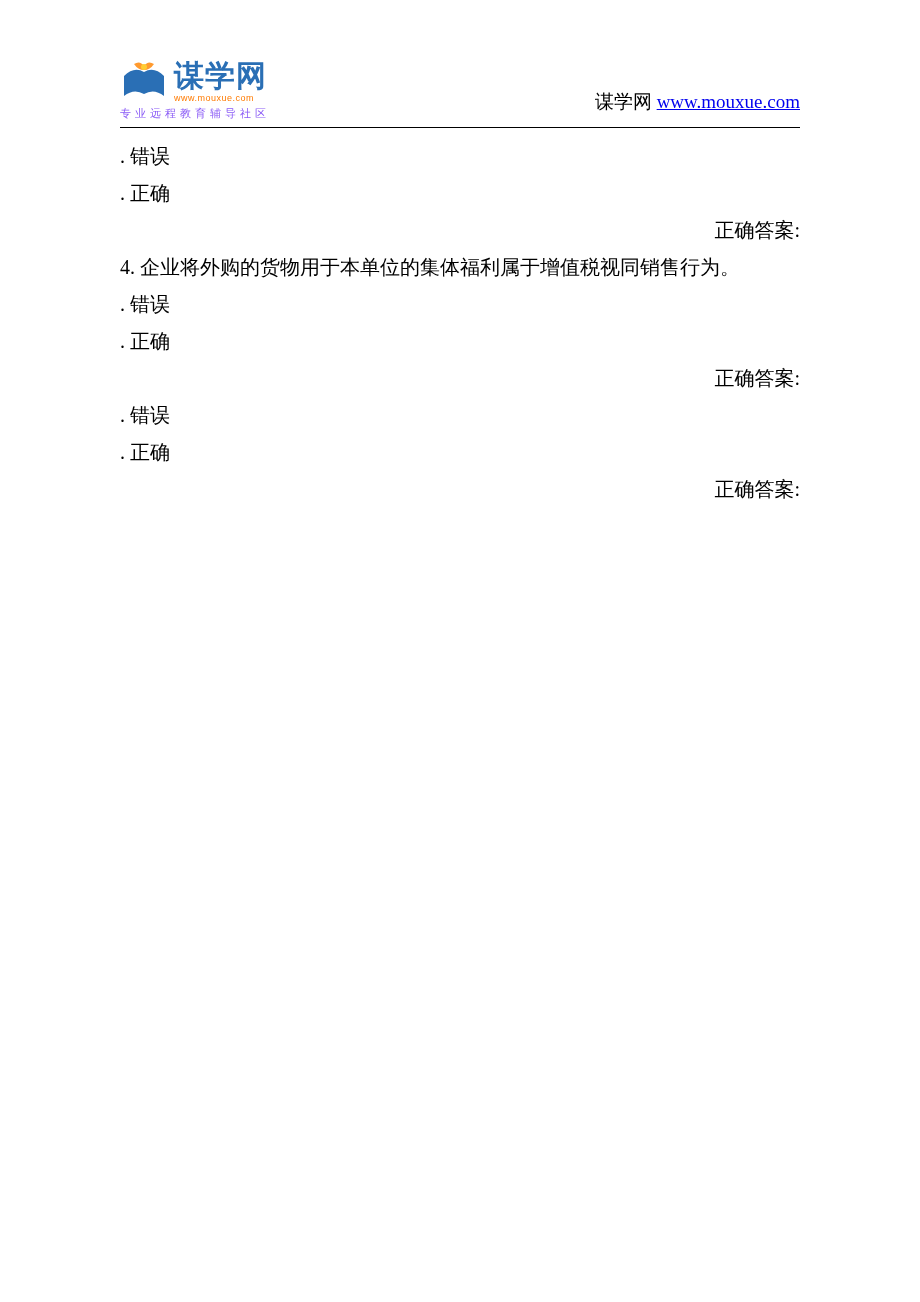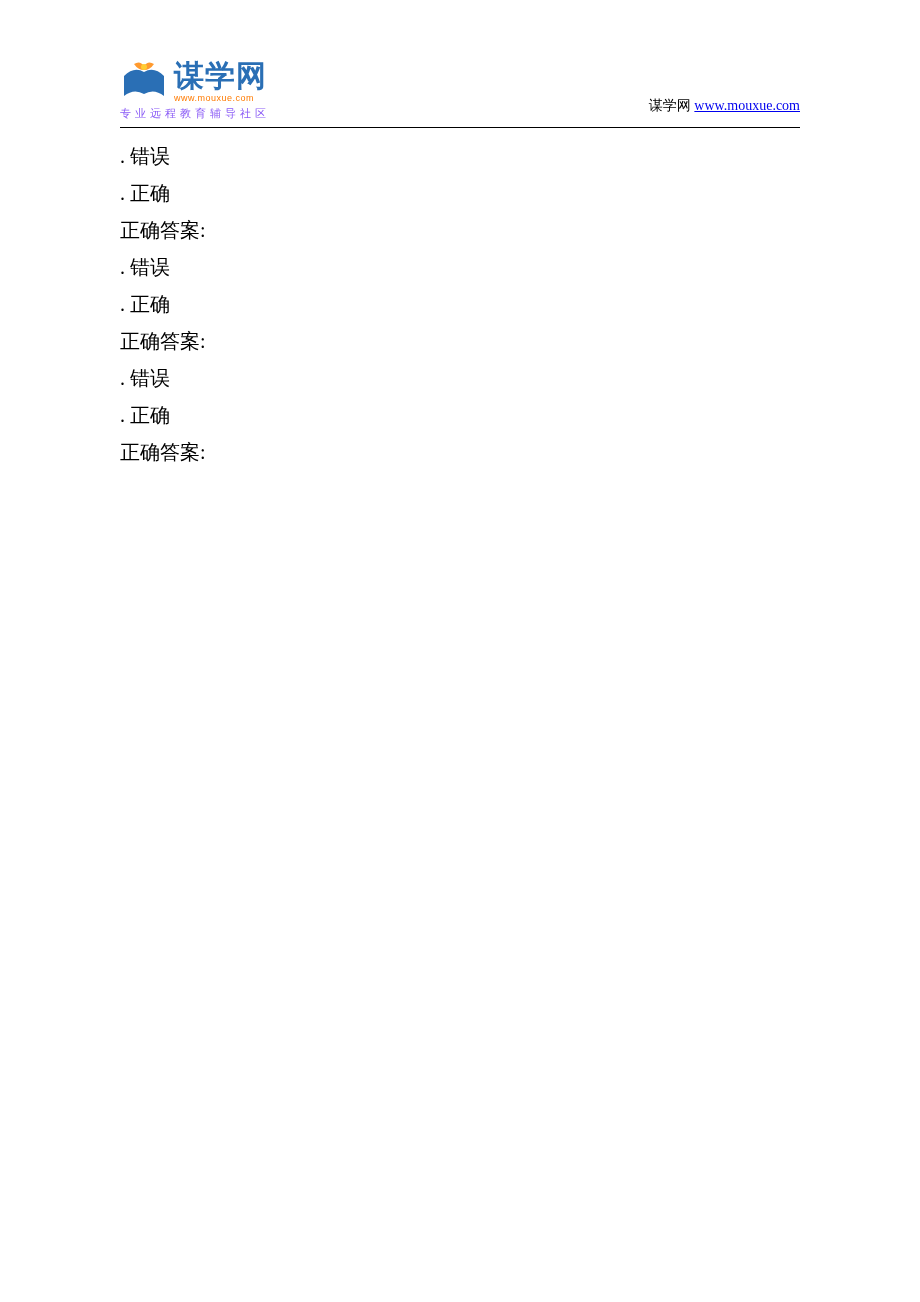--- a/index.html
+++ b/index.html
@@ -55,21 +55,21 @@
       margin-top: 2px;
     }
     .logo-tagline {
       font-size: 11px;
       color: #8b5cf6;
       letter-spacing: 4px;
       margin-top: 2px;
       font-family: "SimSun", serif;
     }
     .header-right {
-      font-size: 14px;
+      font-size: 19px;
       color: #000000;
       padding-bottom: 6px;
     }
     .header-right a {
       color: #0000ee;
       text-decoration: underline;
     }
     .divider {
       border: none;
       border-top: 1.5px solid #000;
@@ -78,20 +78,21 @@
     }
     .content {
       line-height: 1.85;
       font-size: 20px;
     }
     .option-line {
       padding-left: 0;
     }
     .answer-line {
       padding-left: 0;
+      text-align: right;
     }
     .question-line {
       padding-left: 0;
     }
   </style>
 </head>
 <body>
 
 <div class="page">
 
@@ -116,20 +117,21 @@
       <span>谋学网 </span><a>www.mouxue.com</a>
     </div>
   </div>
 
   <hr class="divider">
 
   <div class="content">
     <div class="option-line">. 错误</div>
     <div class="option-line">. 正确</div>
     <div class="answer-line">正确答案:</div>
+    <div class="question-line">4.  企业将外购的货物用于本单位的集体福利属于增值税视同销售行为。</div>
     <div class="option-line">. 错误</div>
     <div class="option-line">. 正确</div>
     <div class="answer-line">正确答案:</div>
     <div class="option-line">. 错误</div>
     <div class="option-line">. 正确</div>
     <div class="answer-line">正确答案:</div>
   </div>
 
 </div>
 

